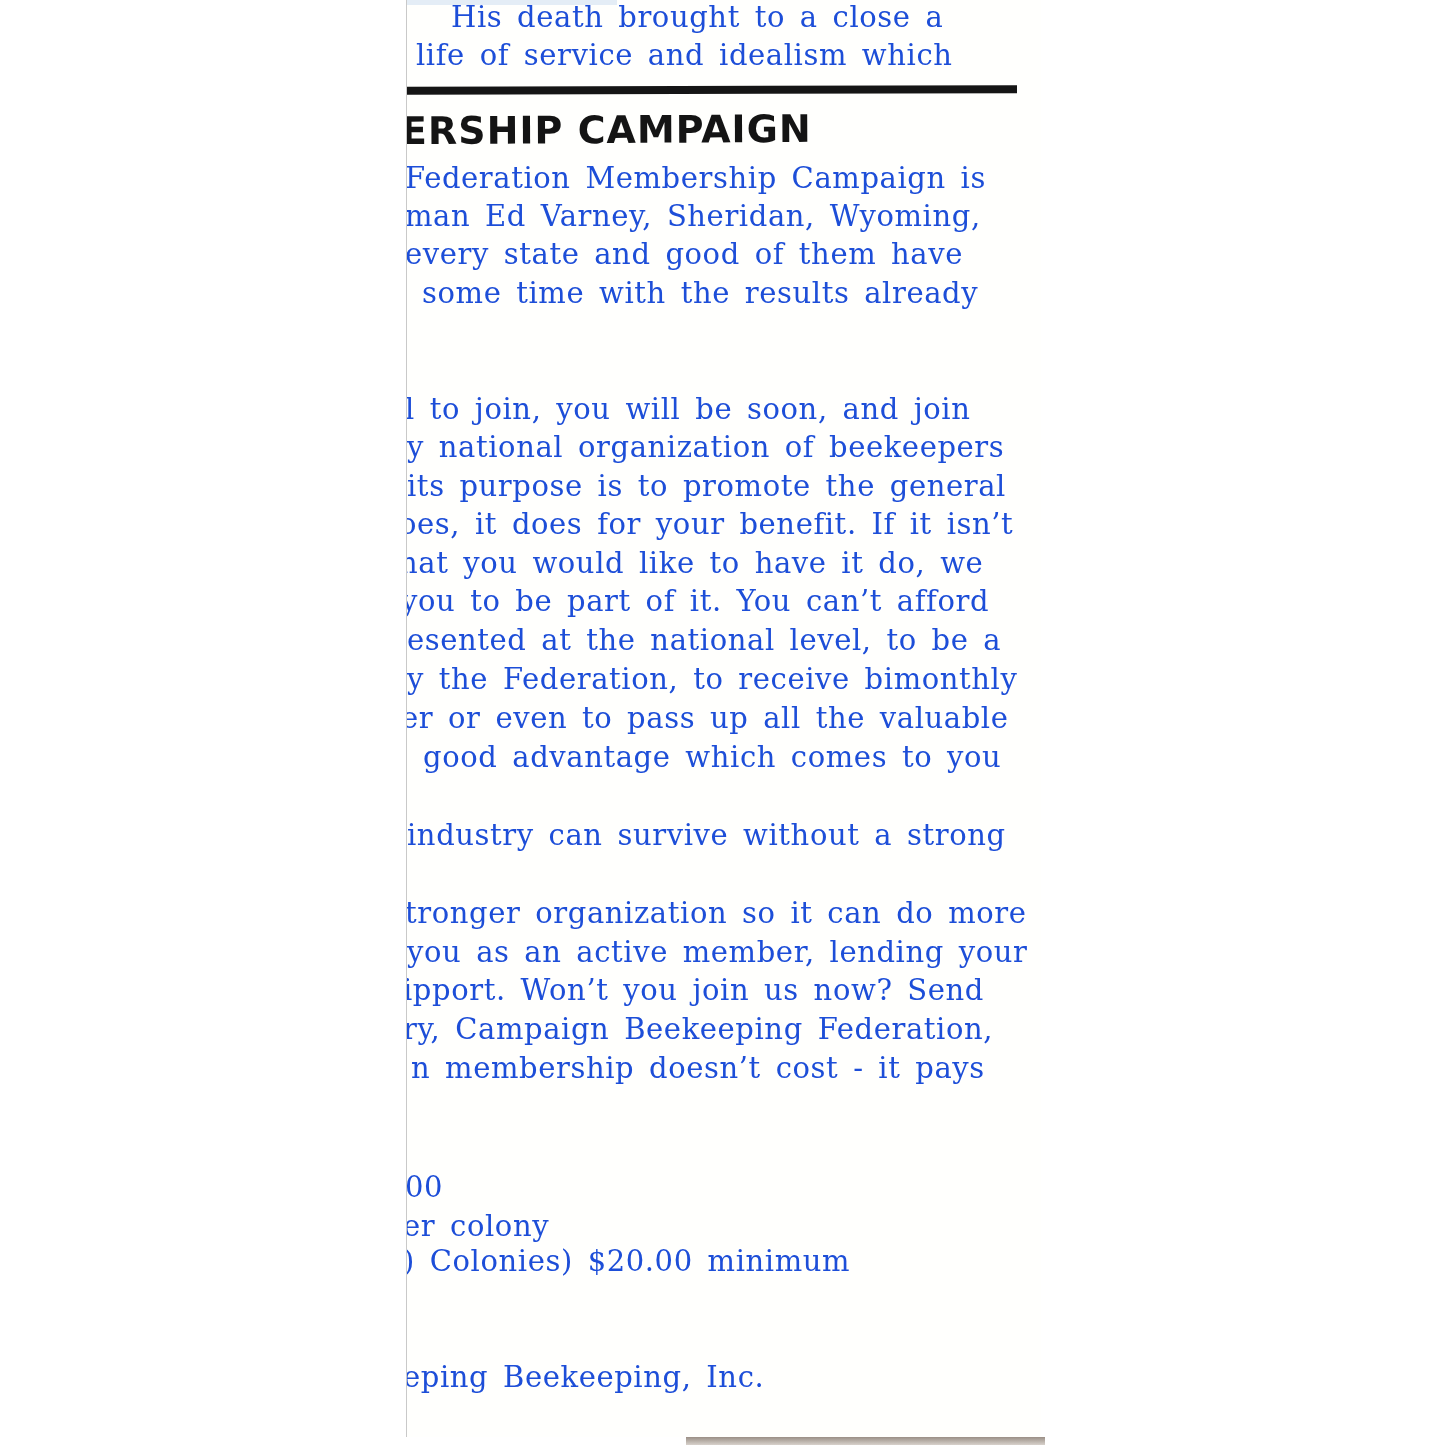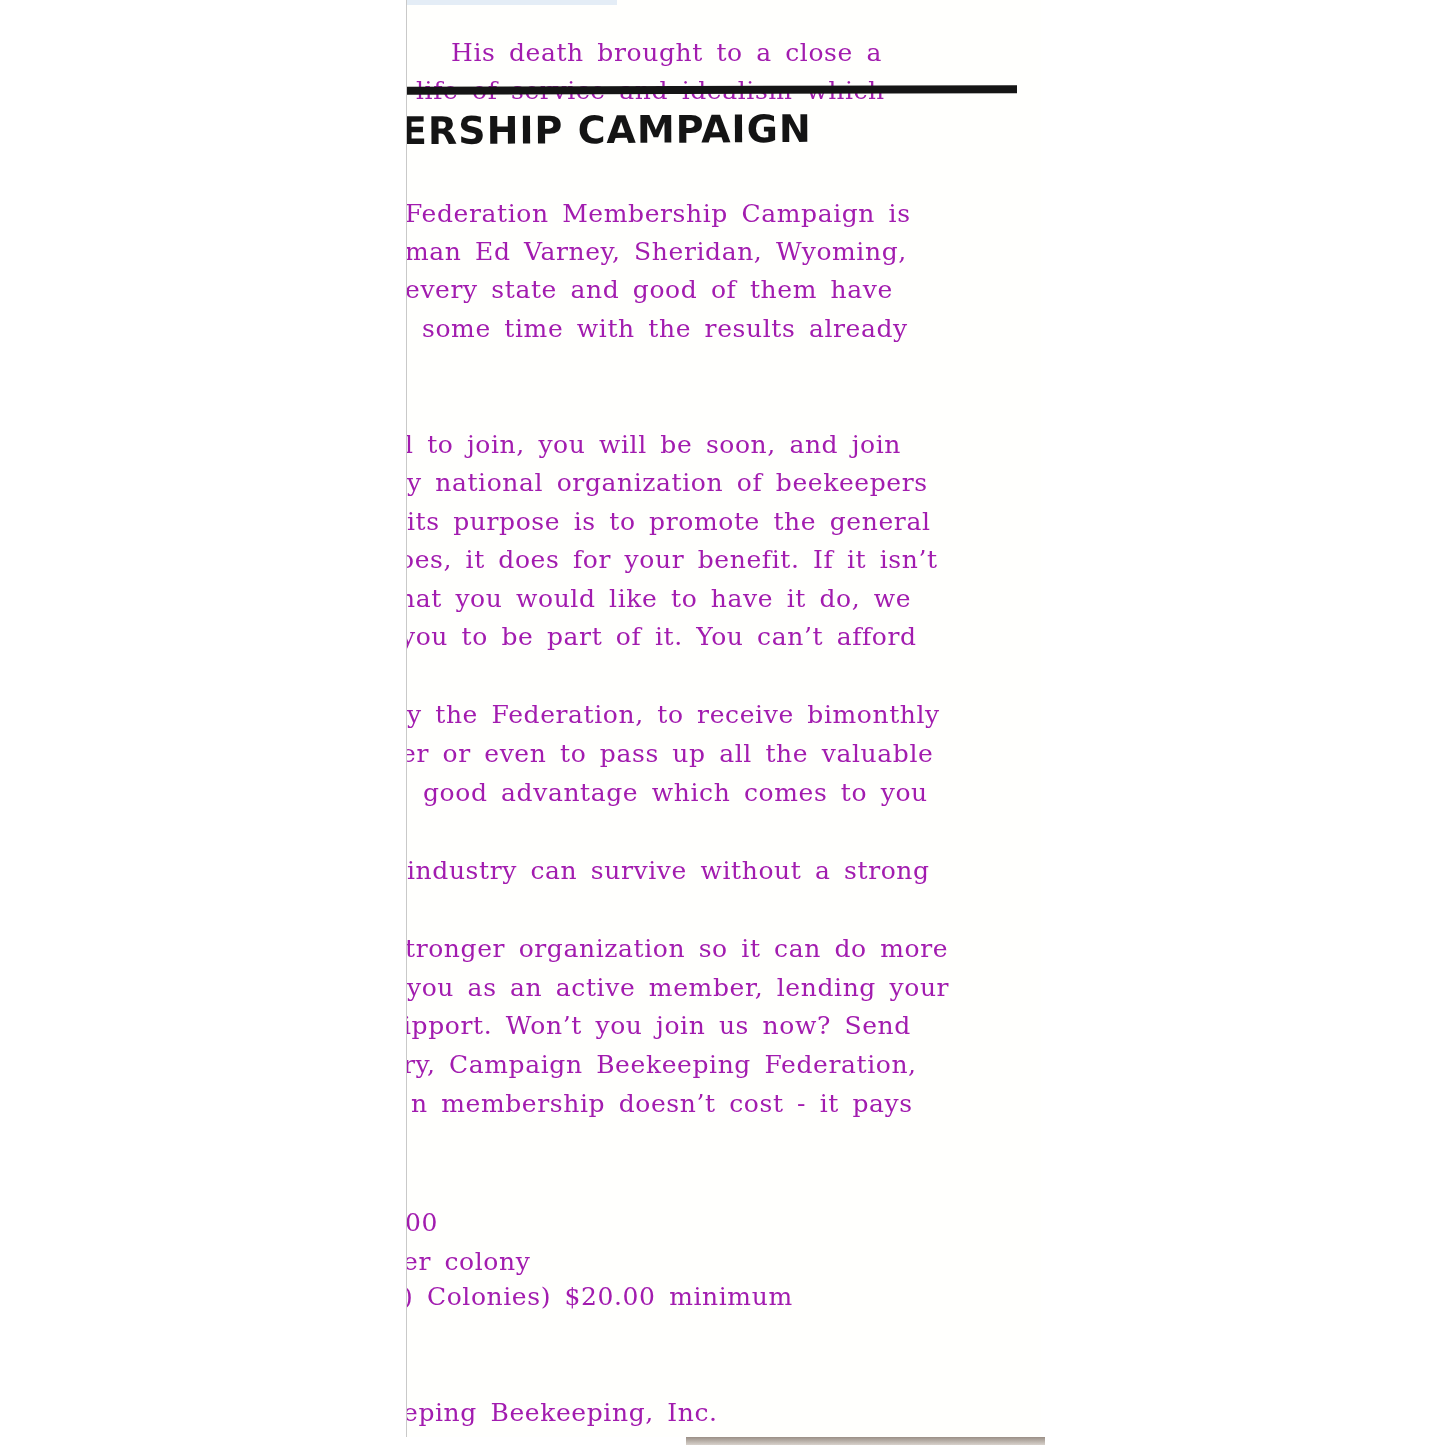--- a/index.html
+++ b/index.html
@@ -37,26 +37,25 @@
       position: absolute;
       left: 686px;
       top: 1437px;
       width: 359px;
       height: 8px;
       background: linear-gradient(#9a8f86, #d8d2cc);
     }
     .line {
       position: absolute;
       white-space: nowrap;
-      font-size: 25px;
+      font-size: 29px;
       line-height: 34px;
       letter-spacing: 0.6px;
       word-spacing: 5px;
-      color: #a21caf;
-      margin-top: 36px;
+      color: #1d4ed8;
     }
     .rule {
       position: absolute;
       left: 0;
       top: 86px;
       width: 610px;
       height: 8px;
       background: #151515;
       transform: rotate(-0.15deg);
     }
@@ -91,20 +90,21 @@
   <div class="line" style="left:-2px; top:199px;">man Ed Varney, Sheridan, Wyoming,</div>
   <div class="line" style="left:-2px; top:237px;">every state and good of them have</div>
   <div class="line" style="left:15px; top:276px;">some time with the results already</div>
 
   <div class="line" style="left:-2px; top:392px;">l to join, you will be soon, and join</div>
   <div class="line" style="left:0px; top:430px;">y national organization of beekeepers</div>
   <div class="line" style="left:0px; top:469px;">its purpose is to promote the general</div>
   <div class="line" style="left:-8px; top:507px;">oes, it does for your benefit. If it isn’t</div>
   <div class="line" style="left:-8px; top:546px;">hat you would like to have it do, we</div>
   <div class="line" style="left:-6px; top:584px;">you to be part of it. You can’t afford</div>
+  <div class="line" style="left:0px; top:623px;">esented at the national level, to be a</div>
   <div class="line" style="left:0px; top:662px;">y the Federation, to receive bimonthly</div>
   <div class="line" style="left:-6px; top:701px;">er or even to pass up all the valuable</div>
   <div class="line" style="left:16px; top:740px;">good advantage which comes to you</div>
 
   <div class="line" style="left:0px; top:818px;">industry can survive without a strong</div>
 
   <div class="line" style="left:-2px; top:896px;">tronger organization so it can do more</div>
   <div class="line" style="left:0px; top:935px;"><span class="it">you</span><span> as an active member, lending your</span></div>
   <div class="line" style="left:-4px; top:973px;">ipport. Won’t you join us now? Send</div>
   <div class="line" style="left:-4px; top:1012px;">ry, Campaign Beekeeping Federation,</div>

